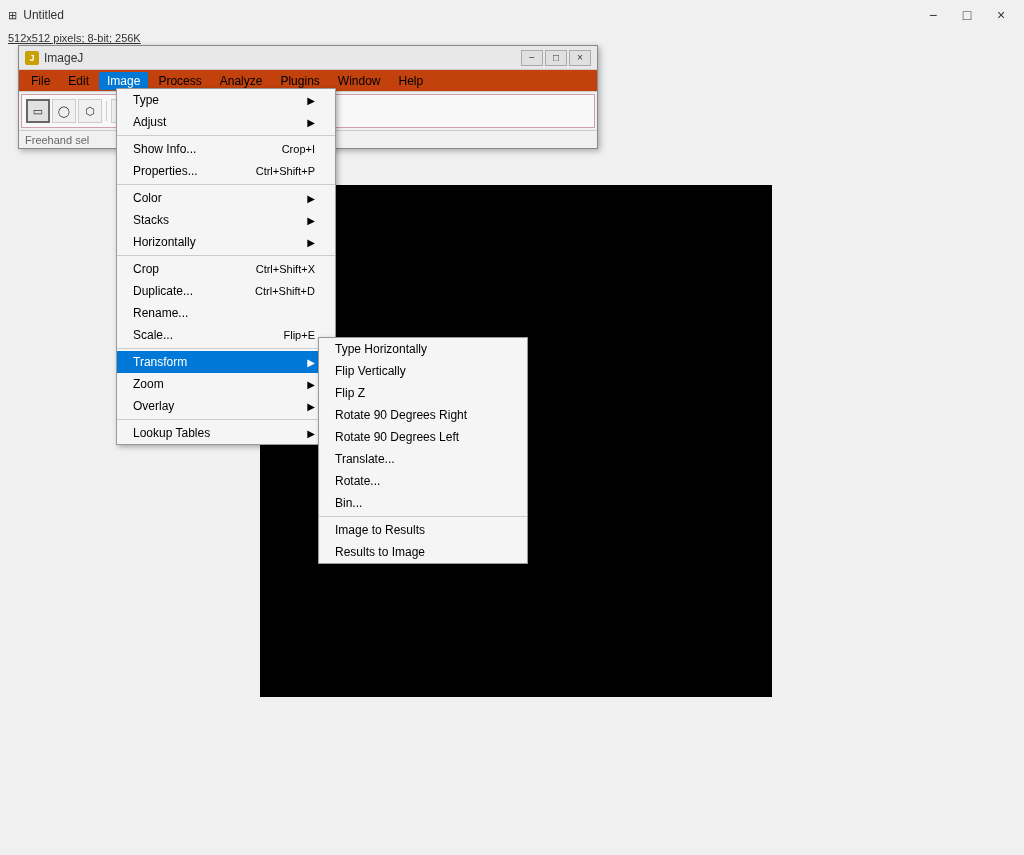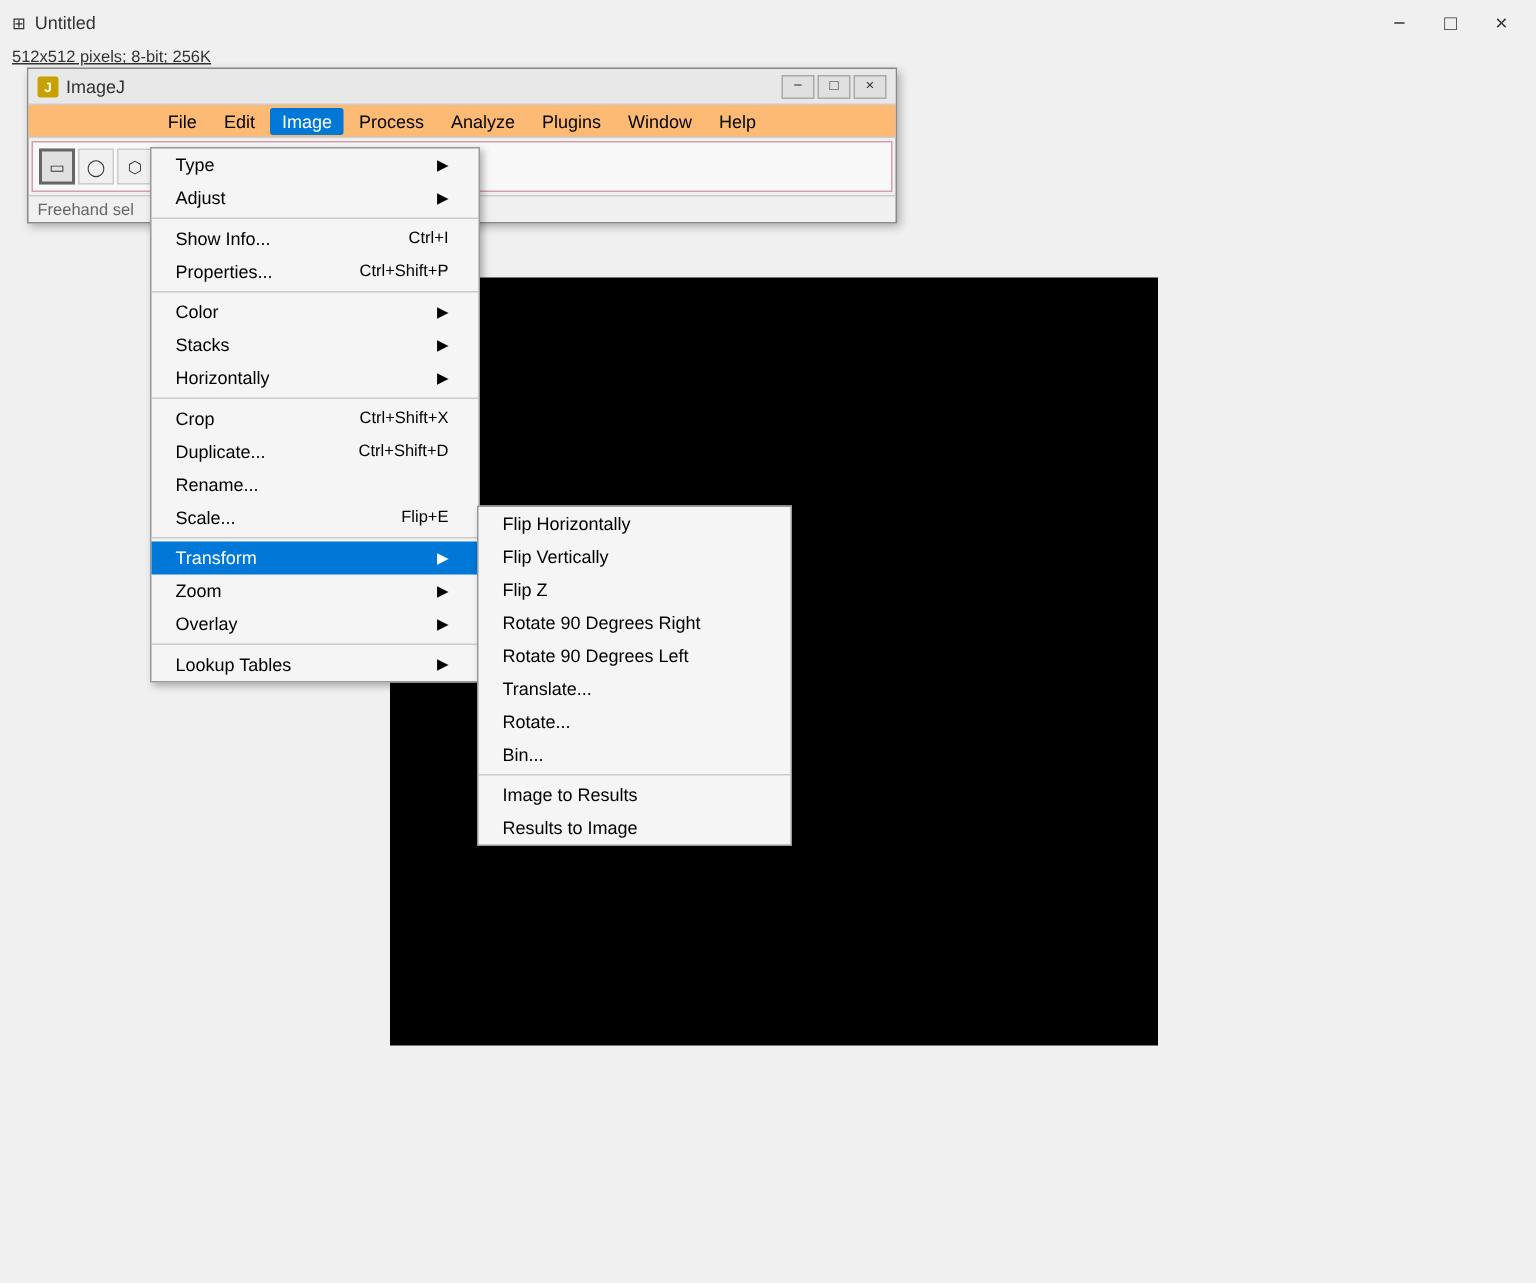--- a/index.html
+++ b/index.html
@@ -108,28 +108,27 @@
       font-size: 10px;
       cursor: pointer;
       display: flex;
       align-items: center;
       justify-content: center;
       color: #333;
     }
 
     
     .imagej-menubar {
-      background: #fdba74;
+      background: #c2410c;
       border-bottom: 1px solid #ccc;
       height: 22px;
       display: flex;
       align-items: center;
       padding: 0 4px;
       gap: 2px;
-      justify-content: center;
     }
     .menu-item {
       padding: 2px 8px;
       font-size: 12px;
       cursor: pointer;
       border-radius: 2px;
       white-space: nowrap;
     }
     .menu-item.active {
       background: #0078d7;
@@ -194,27 +193,26 @@
       left: 260px;
       width: 512px;
       height: 512px;
       background: #000;
     }
 
     
     .dropdown-menu {
       position: absolute;
       top: 88px;
-      left: 100px;
+      left: 116px;
       background: #f5f5f5;
       border: 1px solid #999;
       box-shadow: 2px 2px 5px rgba(0,0,0,0.3);
       min-width: 220px;
       z-index: 100;
-      margin-top: 10px;
     }
     .dropdown-item {
       padding: 4px 20px 4px 16px;
       cursor: pointer;
       display: flex;
       align-items: center;
       justify-content: space-between;
       white-space: nowrap;
       font-size: 12px;
       color: #000;
@@ -335,21 +333,21 @@
     <span>Type</span>
     <span class="submenu-arrow">▶</span>
   </div>
   <div class="dropdown-item">
     <span>Adjust</span>
     <span class="submenu-arrow">▶</span>
   </div>
   <div class="dropdown-separator"></div>
   <div class="dropdown-item">
     <span>Show Info...</span>
-    <span class="shortcut">Ctrl+I</span>
+    <span class="shortcut">Crop+I</span>
   </div>
   <div class="dropdown-item">
     <span>Properties...</span>
     <span class="shortcut">Ctrl+Shift+P</span>
   </div>
   <div class="dropdown-separator"></div>
   <div class="dropdown-item">
     <span>Color</span>
     <span class="submenu-arrow">▶</span>
   </div>
@@ -392,21 +390,21 @@
   </div>
   <div class="dropdown-separator"></div>
   <div class="dropdown-item">
     <span>Lookup Tables</span>
     <span class="submenu-arrow">▶</span>
   </div>
 </div>
 
 <div class="submenu-transform">
   <div class="submenu-item">
-    <span>Flip Horizontally</span>
+    <span>Type Horizontally</span>
   </div>
   <div class="submenu-item">
     <span>Flip Vertically</span>
   </div>
   <div class="submenu-item">
     <span>Flip Z</span>
   </div>
   <div class="submenu-item">
     <span>Rotate 90 Degrees Right</span>
   </div>

